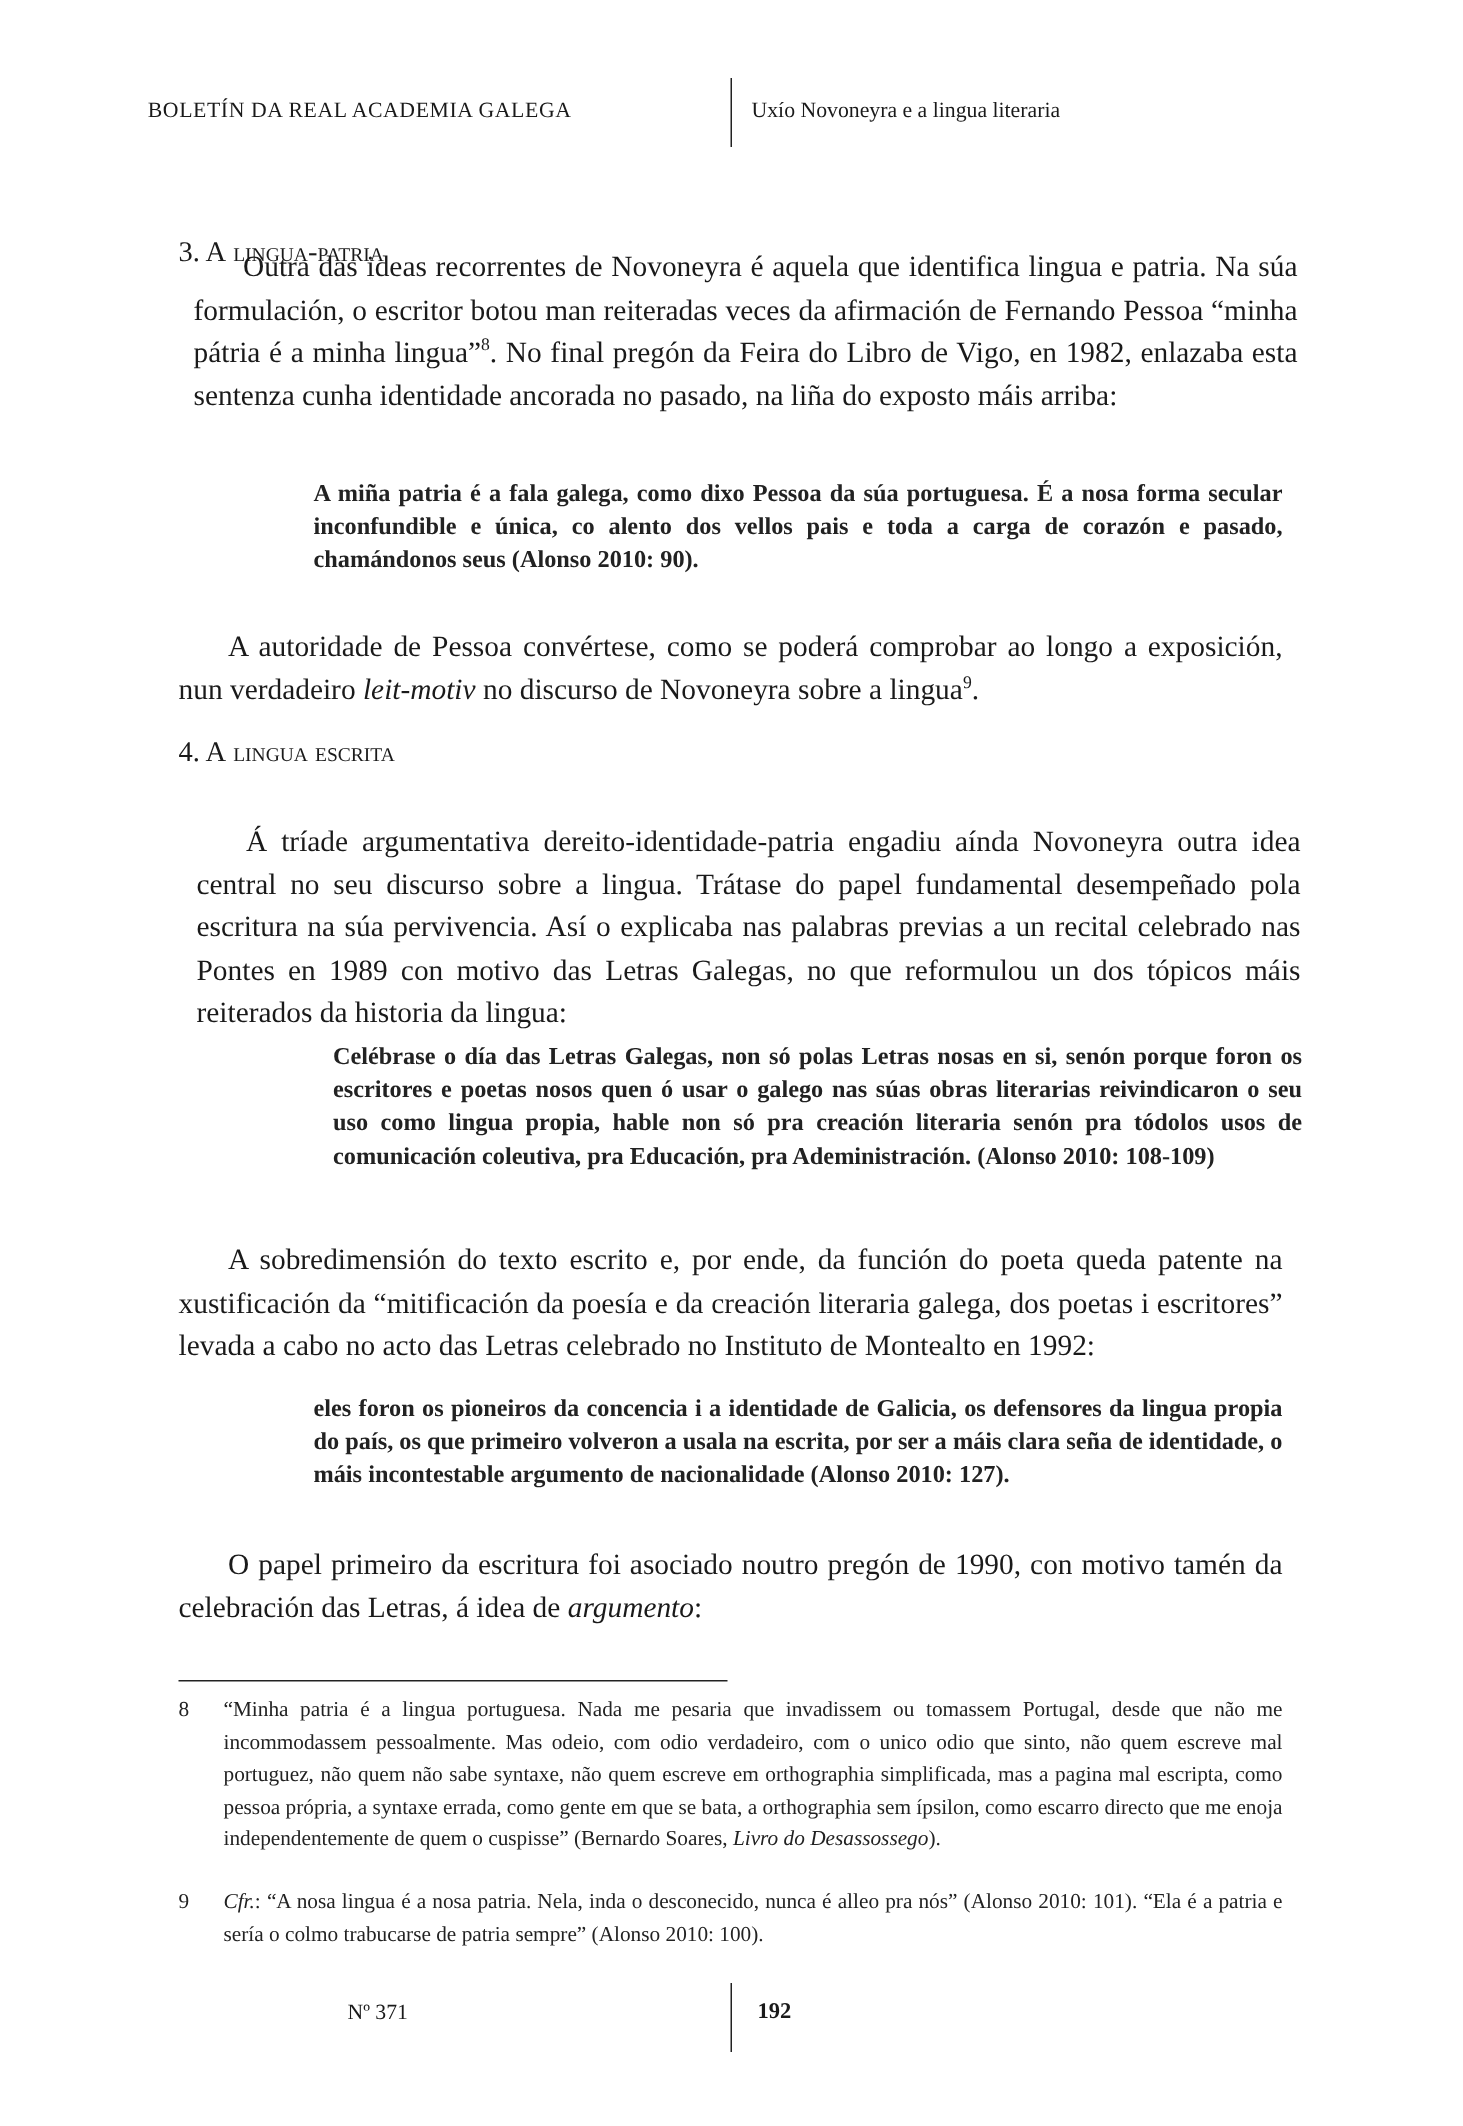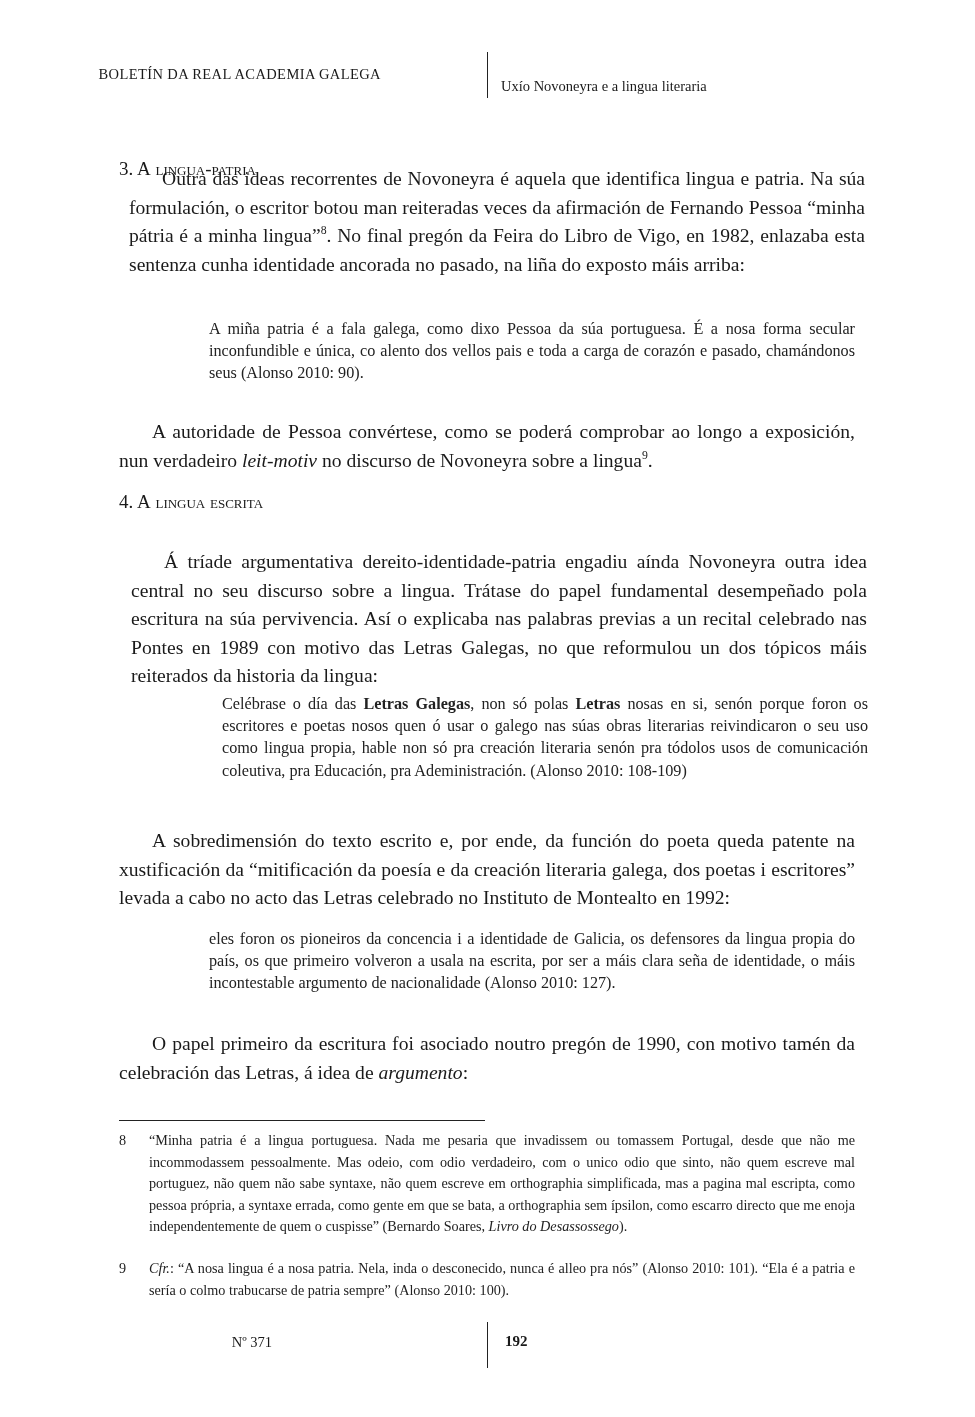--- a/index.html
+++ b/index.html
@@ -1,26 +1,26 @@
 <!DOCTYPE html>
 <html><head>
 <meta charset="utf-8">
 <style>
   html, body { margin: 0; padding: 0; background: #ffffff; }
   body { width: 975px; height: 1417px; position: relative; overflow: hidden;
          font-family: "Liberation Serif", "DejaVu Serif", serif; color: #1a1a1a; }
   .header { position: absolute; top: 52px; left: 0; width: 884px; height: 46px; }
   .header .left { position: absolute; right: 503px; top: 14px; font-size: 14.5px; letter-spacing: 0.4px; white-space: nowrap; }
   .header .rule { position: absolute; left: 487px; top: 0; width: 1px; height: 46px; background: #222; }
-  .header .right { position: absolute; left: 501px; top: 26px; font-size: 14.5px; white-space: nowrap; text-align: center; }
+  .header .right { position: absolute; left: 501px; top: 14px; font-size: 14.5px; white-space: nowrap; text-align: center; }
   .section-title { position: absolute; left: 119px; font-size: 19px; white-space: nowrap; }
   .section-title .sc { font-variant: small-caps; }
   .para { position: absolute; left: 119px; width: 736px; font-size: 19.6px; line-height: 28.6px; text-align: justify; }
   .para .indent { display: inline-block; width: 33px; }
-  .quote { position: absolute; left: 209px; width: 646px; font-size: 16.2px; line-height: 22.2px; text-align: justify; color: #222; }
+  .quote { position: absolute; left: 209px; width: 646px; font-size: 16.2px; line-height: 22.2px; text-align: justify; color: #222; font-weight: bold; }
   .fn-rule { position: absolute; left: 119px; top: 1120px; width: 366px; height: 1px; background: #222; }
   .fn { position: absolute; left: 119px; width: 736px; font-size: 14.2px; line-height: 21.5px; color: #222; }
   .fn .num { position: absolute; left: 0; top: 0; width: 30px; }
   .fn .txt { margin-left: 30px; text-align: justify; display: block; }
   .footer { position: absolute; top: 1322px; left: 0; width: 777px; height: 46px; }
   .footer .left { position: absolute; right: 505px; top: 12px; font-size: 14.5px; white-space: nowrap; }
   .footer .rule { position: absolute; left: 487px; top: 0; width: 1px; height: 46px; background: #222; }
   .footer .right { position: absolute; left: 505px; top: 11px; font-size: 15px; font-weight: bold; }
   sup { font-size: 60%; line-height: 0; vertical-align: super; }
 </style>

